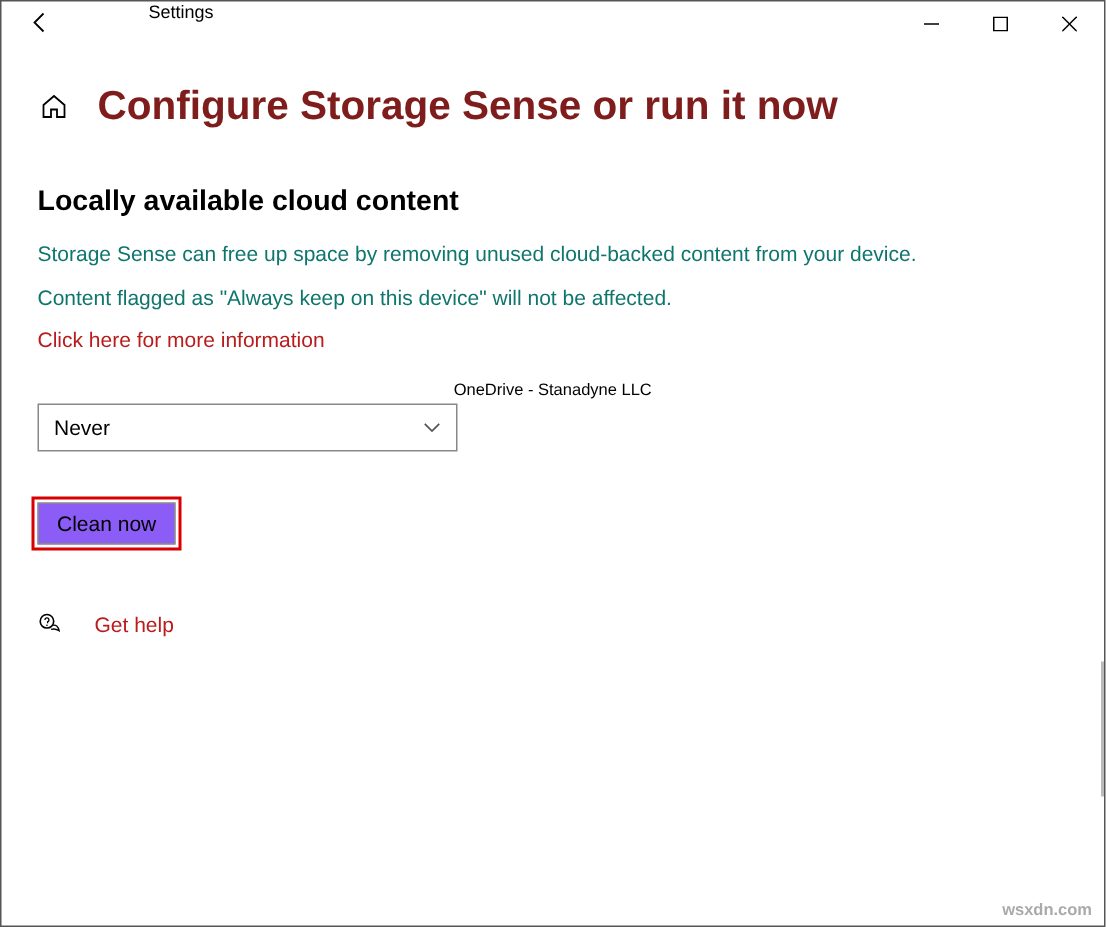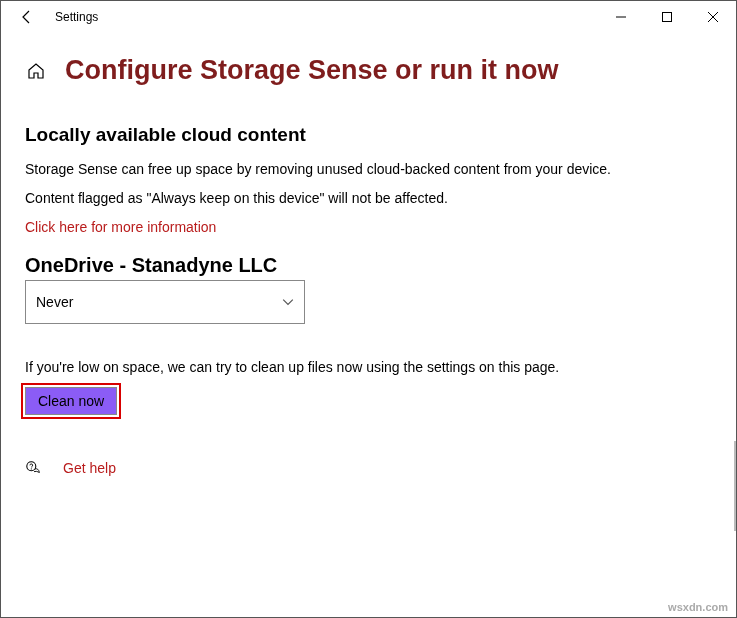--- a/index.html
+++ b/index.html
@@ -11,23 +11,24 @@
     body {
       width: 737px;
       height: 618px;
       background: #fff;
       border: 1px solid #555;
       position: relative;
       overflow: hidden;
     }
     .titlebar {
       display: flex;
-      align-items: center;
+      align-items: flex-start;
       height: 32px;
       padding: 0 0 0 12px;
+      gap: 44px;
     }
     .titlebar .back {
       width: 28px;
       height: 28px;
       display: flex;
       align-items: center;
       justify-content: center;
       font-size: 16px;
       cursor: pointer;
     }
@@ -72,48 +73,49 @@
       padding: 28px 24px 0 24px;
     }
     h2 {
       font-size: 19px;
       font-weight: 700;
       margin-bottom: 14px;
       color: #000;
     }
     p.body {
       font-size: 14px;
-      color: #000000;
+      color: #0f766e;
       margin-bottom: 10px;
       line-height: 1.35;
     }
     a.link, span.linklike {
       color: #b91c1c;
       font-size: 14px;
       text-decoration: none;
       cursor: pointer;
     }
     .section {
       margin-bottom: 34px;
     }
     .accountname {
-      font-size: 20px;
-      font-weight: 700;
+      font-size: 11px;
+      font-weight: 400;
       color: #000;
       margin-top: 18px;
       margin-bottom: 3px;
+      text-align: center;
     }
     .sublabel {
       font-size: 14px;
       margin-bottom: 12px;
       color: #000;
     }
     .dropdown {
       width: 280px;
-      height: 44px;
+      height: 32px;
       border: 1px solid #888;
       background: #fff;
       display: flex;
       align-items: center;
       padding: 0 10px;
       justify-content: space-between;
       cursor: pointer;
       font-size: 14px;
     }
     .dropdown .chev {
@@ -210,21 +212,20 @@
       <span>Never</span>
       <span class="chev">
         <svg viewBox="0 0 10 6" width="12" height="8">
             <path d="M1 1 L5 5 L9 1" stroke="#555" stroke-width="1" fill="none"></path>
           </svg>
       </span>
     </div>
   </div>
 
   <div class="section">
-    <p class="body">If you're low on space, we can try to clean up files now using the settings on this page.</p>
     <span class="cleanbtn">Clean now</span>
   </div>
 
 </div>
 
 <div class="helprow">
   <span class="hicon">
     <svg viewBox="0 0 20 20" width="18" height="18">
       <circle cx="7" cy="8" r="5" stroke="#000" stroke-width="1.2" fill="none"></circle>
       <path d="M5.5 7 a1.5 1.5 0 1 1 2 1.4 v1" stroke="#000" stroke-width="1" fill="none"></path>

